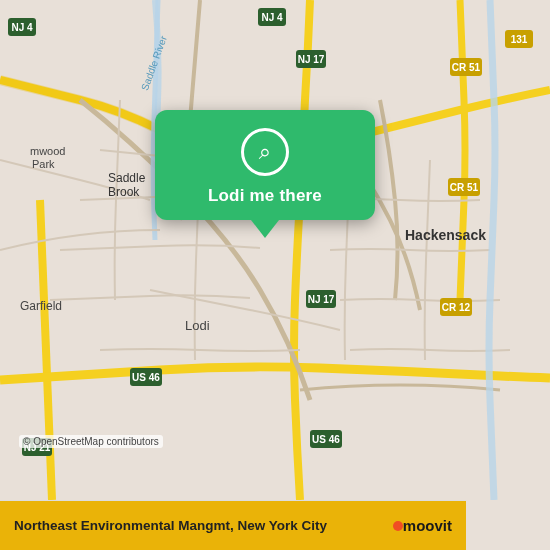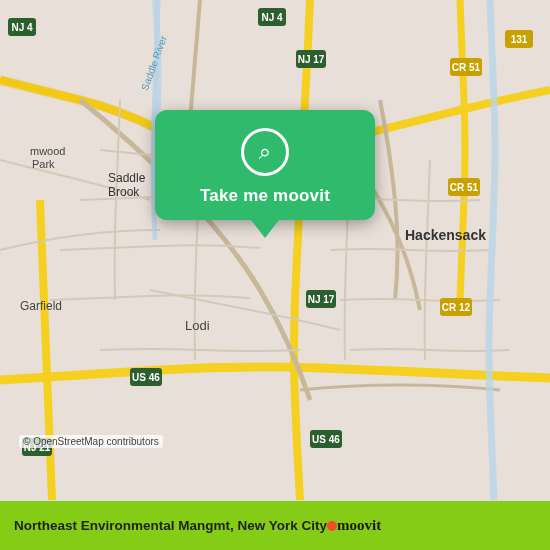--- a/index.html
+++ b/index.html
@@ -76,40 +76,40 @@
       bottom: -18px;
       left: 50%;
       transform: translateX(-50%);
       border-left: 14px solid transparent;
       border-right: 14px solid transparent;
       border-top: 18px solid #2fba6c;
     }
 
     
     #bottom-bar {
-      width: 550px;
+      width: 466px;
       height: 50px;
-      background: #84cc16;
-      display: flex;
-      align-items: center;
+      background: #eab308;
+      display: flex;
+      align-items: center;
+      justify-content: space-between;
       padding: 0 14px;
       border-top: 1px solid #ddd;
     }
 
     .bottom-title {
       font-size: 13.5px;
       font-weight: 600;
       color: #222;
     }
 
     .moovit-logo {
       display: flex;
       align-items: center;
       gap: 0;
-      font-family: Liberation Serif, serif;
     }
 
     .moovit-text {
       font-size: 15px;
       font-weight: 700;
       color: #1a1a1a;
     }
 
     .moovit-dot {
       display: inline-block;
@@ -230,21 +230,21 @@
 
     <text x="185" y="330" font-size="13" fill="#444" font-family="Arial">Lodi</text>
 
     <text x="155" y="58" font-size="10" fill="#5599bb" font-family="Arial" transform="rotate(-70 175 80)">Saddle River</text>
   </svg>
 
   <div class="popup-card">
     <div class="popup-icon-circle">
       <span class="popup-pin-icon">⌕</span>
     </div>
-    <span class="popup-label">Take me moovit</span>
+    <span class="popup-label">Lodi me there</span>
   </div>
 
   <div class="osm-attribution">
     <span>© OpenStreetMap contributors</span>
   </div>
 </div>
 
 <div id="bottom-bar">
   <span class="bottom-title">Northeast Environmental Mangmt, New York City</span>
   <div class="moovit-logo">

